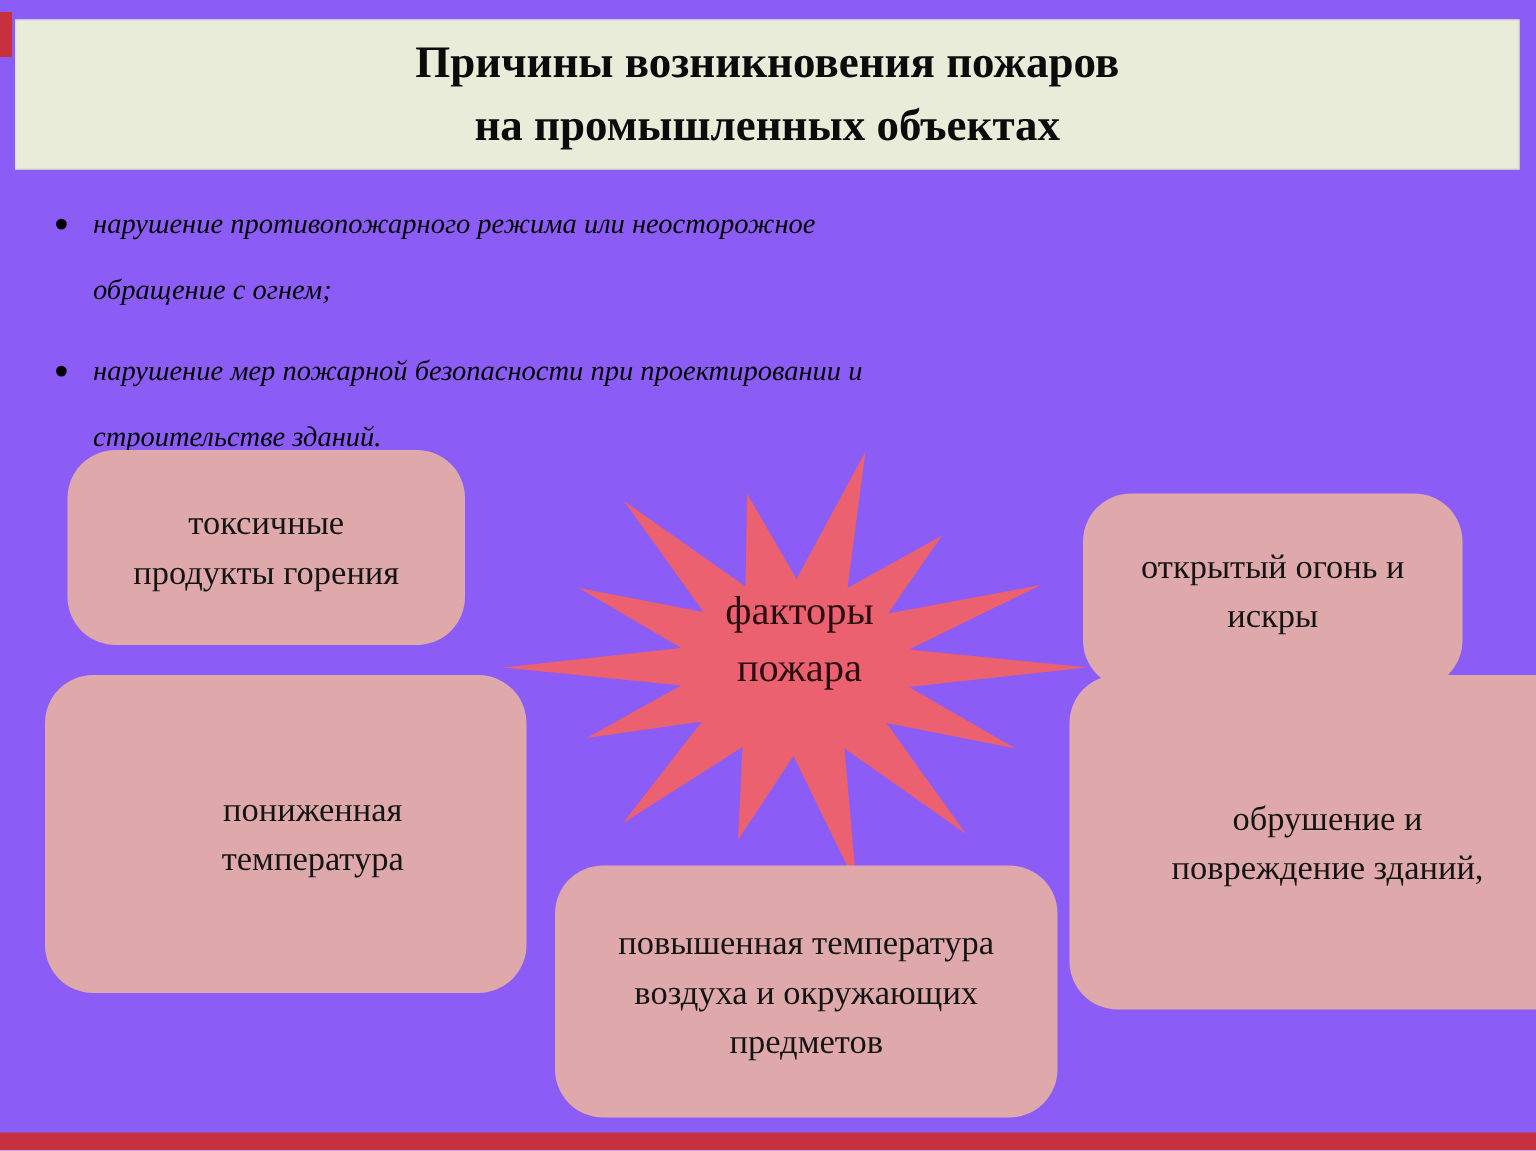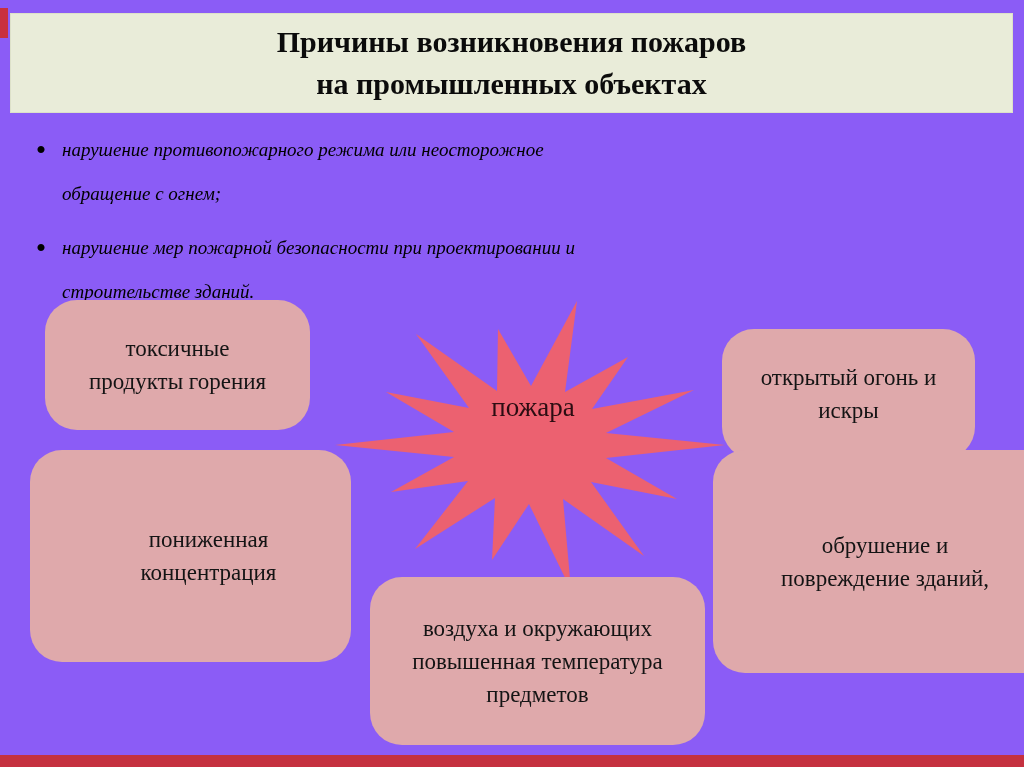--- a/index.html
+++ b/index.html
@@ -65,42 +65,43 @@
         <div>строительстве зданий.</div>
       </div>
     </div>
   </div>
 
   <svg class="star-svg" viewBox="0 0 400 300" aria-hidden="true">
     <polygon fill="#ec6170" points="5,150 124,137 56,97 139,113 86,39 167,96 168,34 201,91 247,6 235,97 298,62 262,114 364,95 276,138 395,150 276,163 347,204 261,187 314,261 233,204 241,295 199,209 162,265 165,203 85,254 138,186 61,197 124,162"></polygon>
   </svg>
 
   <div class="star-label">
+    <div>факторы</div>
     <div>пожара</div>
   </div>
 
   <div class="fbox fbox-toxic">
     <div>токсичные</div>
     <div>продукты горения</div>
   </div>
 
   <div class="fbox fbox-openfire">
     <div>открытый огонь и</div>
     <div>искры</div>
   </div>
 
   <div class="fbox fbox-oxygen">
     <div>пониженная</div>
-    <div>концентрация</div>
+    <div>температура</div>
   </div>
 
   <div class="fbox fbox-collapse">
     <div>обрушение и</div>
     <div>повреждение зданий,</div>
   </div>
 
   <div class="fbox fbox-temp">
+    <div>повышенная температура</div>
     <div>воздуха и окружающих</div>
-    <div>повышенная температура</div>
     <div>предметов</div>
   </div>
 
 </div>
 
 </body></html>

